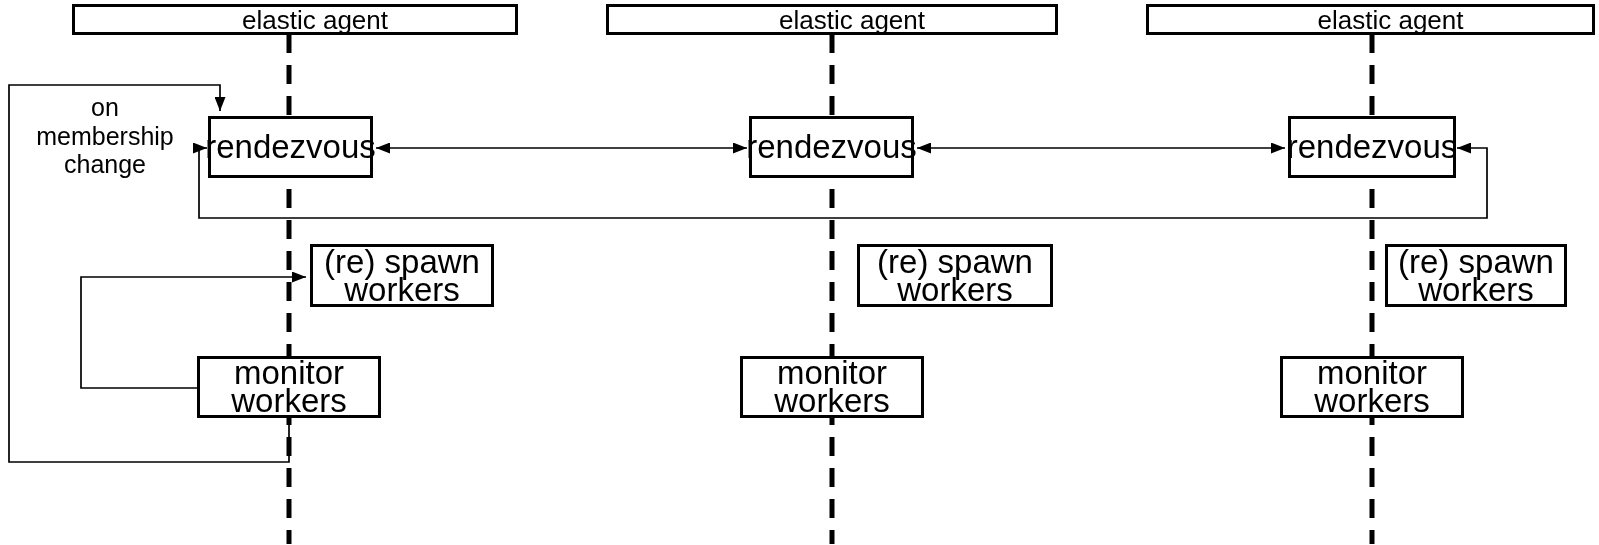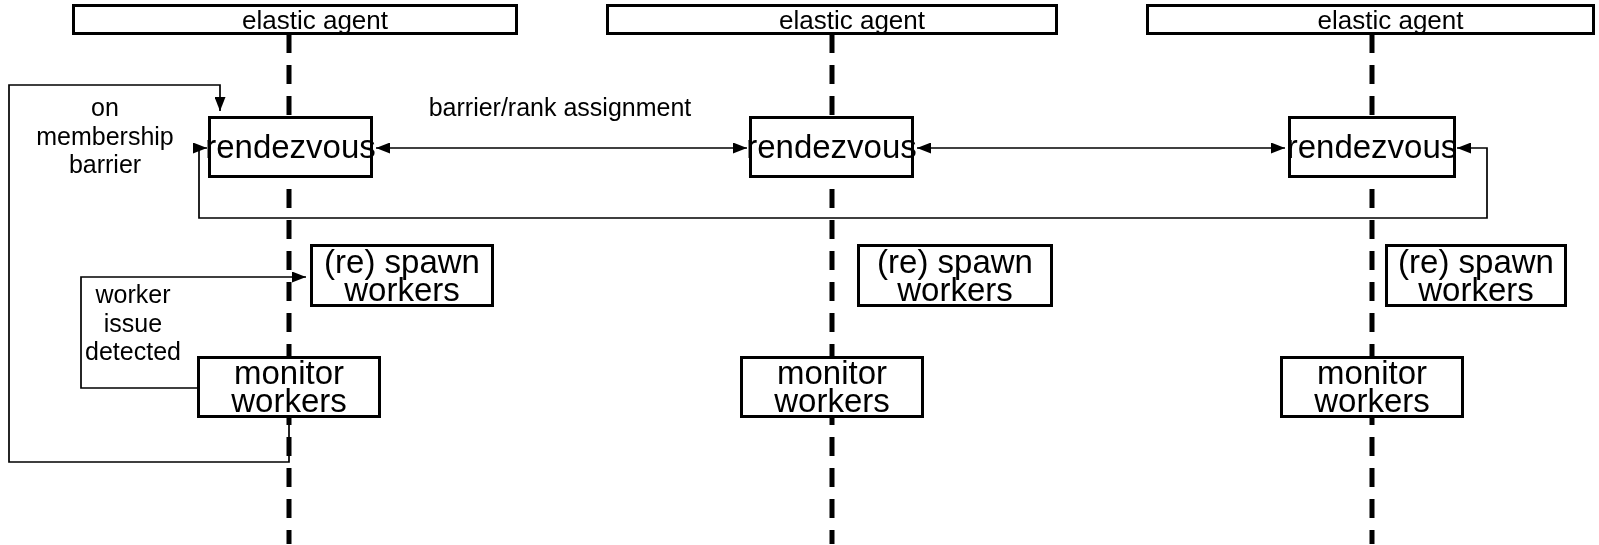--- a/index.html
+++ b/index.html
@@ -91,19 +91,15 @@
 
   <div class="box header-box" style="left:1146px; top:4px; width:449px; height:31px;">elastic agent</div>
   <div class="box" style="left:1288px; top:116px; width:168px; height:62px;">rendezvous</div>
   <div class="box" style="left:1385px; top:244px; width:182px; height:63px;">(re) spawn
 workers</div>
   <div class="box" style="left:1280px; top:356px; width:184px; height:62px;">monitor
 workers</div>
 
   <div class="note" style="left:20px; top:93px; width:170px;">on
 membership
-barrier</div>
-  <div class="note" style="left:410px; top:93px; width:300px;">barrier/rank assignment</div>
-  <div class="note" style="left:58px; top:280px; width:150px;">worker
-issue
-detected</div>
+change</div>
 
 </div>
 
 </body></html>

